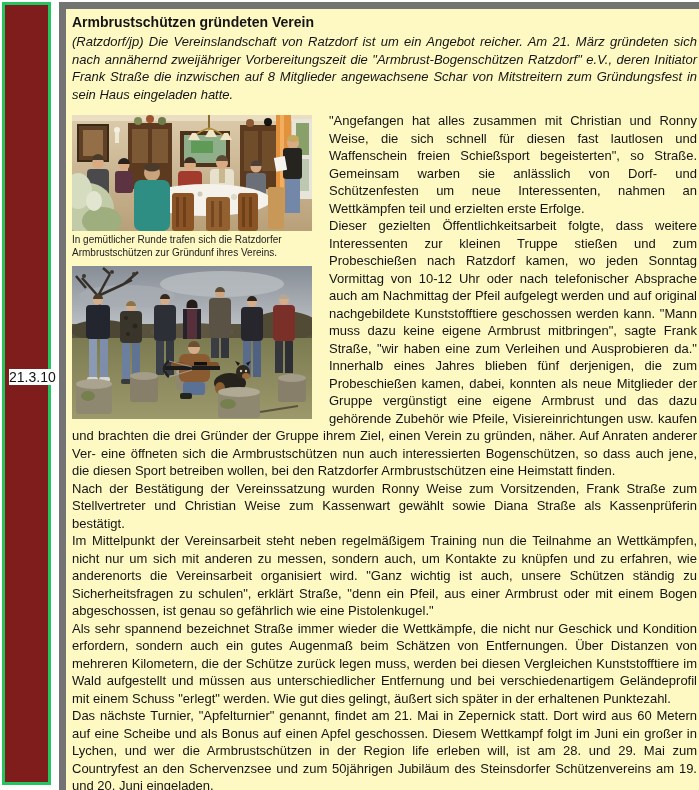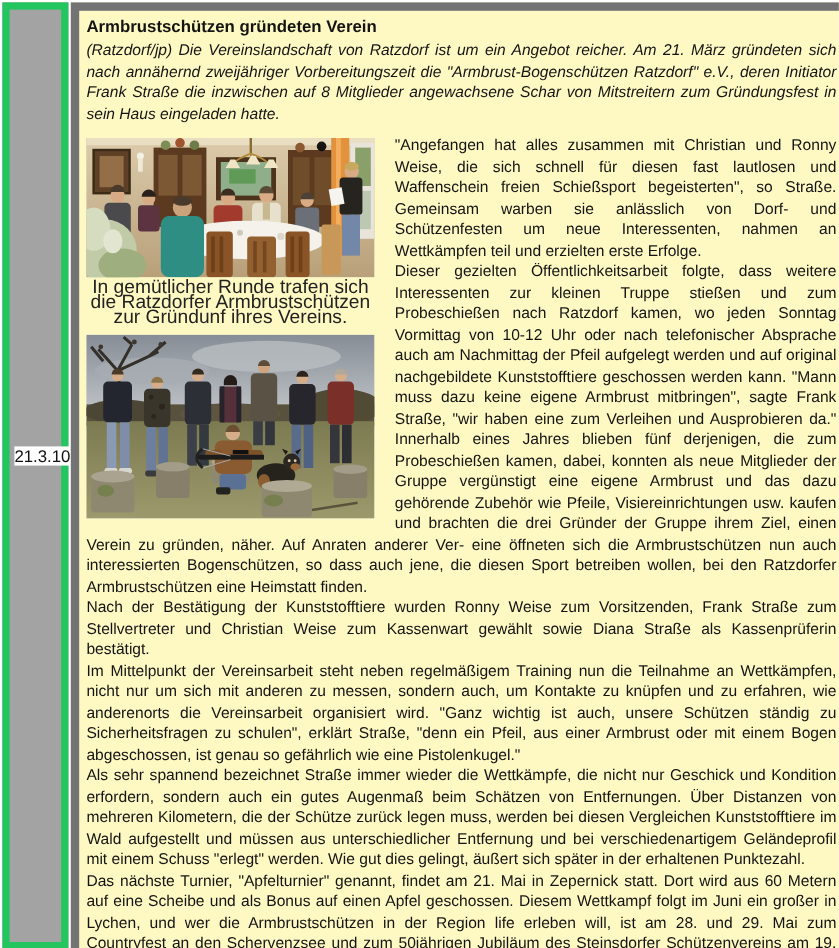--- a/index.html
+++ b/index.html
@@ -4,38 +4,38 @@
 <title>Armbrustschützen gründeten Verein</title>
 <style>
   html,body{margin:0;padding:0;}
   body{
     width:699px;height:790px;position:relative;background:#ffffff;
     font-family:"Liberation Sans","DejaVu Sans",sans-serif;color:#141414;
     overflow:hidden;
   }
   .date-cell{
     position:absolute;left:2px;top:2px;width:43px;height:777px;
-    border:6px solid #22c55e;background:#a3a3a3;
+    border:3px solid #22c55e;background:#7f1d1d;
   }
   .date{
     position:absolute;left:4px;top:364px;font-size:14px;line-height:16px;
     white-space:nowrap;background:#fff;padding-right:3px;color:#111;
   }
   .article-box{
     position:absolute;left:59px;top:2px;width:625px;height:773px;
     border:7px solid #737373;background:#fef9c3;padding:5px 6px 6px 6px;
     overflow:hidden;
   }
   .headline{font-size:14px;font-weight:bold;margin:0 0 2px 0;line-height:17px;}
   .para{font-size:13px;line-height:17.5px;text-align:justify;margin:0;}
   .intro{margin-bottom:9px;font-style:italic;}
   .photo-col{float:left;width:244px;margin:3px 13px 2px 0;}
   .photo{display:block;width:240px;height:auto;background:#ccc;}
   .caption{
-    width:240px;font-size:16px;line-height:12.5px;text-align:center;
+    width:240px;font-size:10px;line-height:12.5px;text-align:left;
     color:#222;margin:3px 0 7px 0;
   }
   .caption:last-child{margin-bottom:2px;}
 </style>
 </head>
 <body>
 
 <div class="date-cell">
   <div class="date">21.3.10</div>
 </div>
@@ -279,18 +279,18 @@
         <ellipse cx="156" cy="138" rx="8" ry="5" fill="#76804e"></ellipse>
         <rect x="206" y="112" width="28" height="24" rx="3" fill="#877f6a"></rect>
         <ellipse cx="220" cy="112" rx="14" ry="4" fill="#a39c88"></ellipse>
         <line x1="188" y1="146" x2="226" y2="140" stroke="#5c523c" stroke-width="2"></line>
       </g>
     </svg>
   </div>
 
   <div class="para">"Angefangen hat alles zusammen mit Christian und Ronny Weise, die sich schnell für diesen fast lautlosen und Waffenschein freien Schießsport begeisterten", so Straße. Gemeinsam warben sie anlässlich von Dorf- und Schützenfesten um neue Interessenten, nahmen an Wettkämpfen teil und erzielten erste Erfolge.</div>
   <div class="para">Dieser gezielten Öffentlichkeitsarbeit folgte, dass weitere Interessenten zur kleinen Truppe stießen und zum Probeschießen nach Ratzdorf kamen, wo jeden Sonntag Vormittag von 10-12 Uhr oder nach telefonischer Absprache auch am Nachmittag der Pfeil aufgelegt werden und auf original nachgebildete Kunststofftiere geschossen werden kann. "Mann muss dazu keine eigene Armbrust mitbringen", sagte Frank Straße, "wir haben eine zum Verleihen und Ausprobieren da." Innerhalb eines Jahres blieben fünf derjenigen, die zum Probeschießen kamen, dabei, konnten als neue Mitglieder der Gruppe vergünstigt eine eigene Armbrust und das dazu gehörende Zubehör wie Pfeile, Visiereinrichtungen usw. kaufen und brachten die drei Gründer der Gruppe ihrem Ziel, einen Verein zu gründen, näher. Auf Anraten anderer Ver- eine öffneten sich die Armbrustschützen nun auch interessierten Bogenschützen, so dass auch jene, die diesen Sport betreiben wollen, bei den Ratzdorfer Armbrustschützen eine Heimstatt finden.</div>
-  <div class="para">Nach der Bestätigung der Kunststofftiere wurden Ronny Weise zum Vorsitzenden, Frank Straße zum Stellvertreter und Christian Weise zum Kassenwart gewählt sowie Diana Straße als Kassenprüferin bestätigt.</div>
+  <div class="para">Nach der Bestätigung der Vereinssatzung wurden Ronny Weise zum Vorsitzenden, Frank Straße zum Stellvertreter und Christian Weise zum Kassenwart gewählt sowie Diana Straße als Kassenprüferin bestätigt.</div>
   <div class="para">Im Mittelpunkt der Vereinsarbeit steht neben regelmäßigem Training nun die Teilnahme an Wettkämpfen, nicht nur um sich mit anderen zu messen, sondern auch, um Kontakte zu knüpfen und zu erfahren, wie anderenorts die Vereinsarbeit organisiert wird. "Ganz wichtig ist auch, unsere Schützen ständig zu Sicherheitsfragen zu schulen", erklärt Straße, "denn ein Pfeil, aus einer Armbrust oder mit einem Bogen abgeschossen, ist genau so gefährlich wie eine Pistolenkugel."</div>
   <div class="para">Als sehr spannend bezeichnet Straße immer wieder die Wettkämpfe, die nicht nur Geschick und Kondition erfordern, sondern auch ein gutes Augenmaß beim Schätzen von Entfernungen. Über Distanzen von mehreren Kilometern, die der Schütze zurück legen muss, werden bei diesen Vergleichen Kunststofftiere im Wald aufgestellt und müssen aus unterschiedlicher Entfernung und bei verschiedenartigem Geländeprofil mit einem Schuss "erlegt" werden. Wie gut dies gelingt, äußert sich später in der erhaltenen Punktezahl.</div>
   <div class="para">Das nächste Turnier, "Apfelturnier" genannt, findet am 21. Mai in Zepernick statt. Dort wird aus 60 Metern auf eine Scheibe und als Bonus auf einen Apfel geschossen. Diesem Wettkampf folgt im Juni ein großer in Lychen, und wer die Armbrustschützen in der Region life erleben will, ist am 28. und 29. Mai zum Countryfest an den Schervenzsee und zum 50jährigen Jubiläum des Steinsdorfer Schützenvereins am 19. und 20. Juni eingeladen.</div>
 
 </div>
 
 </body></html>

